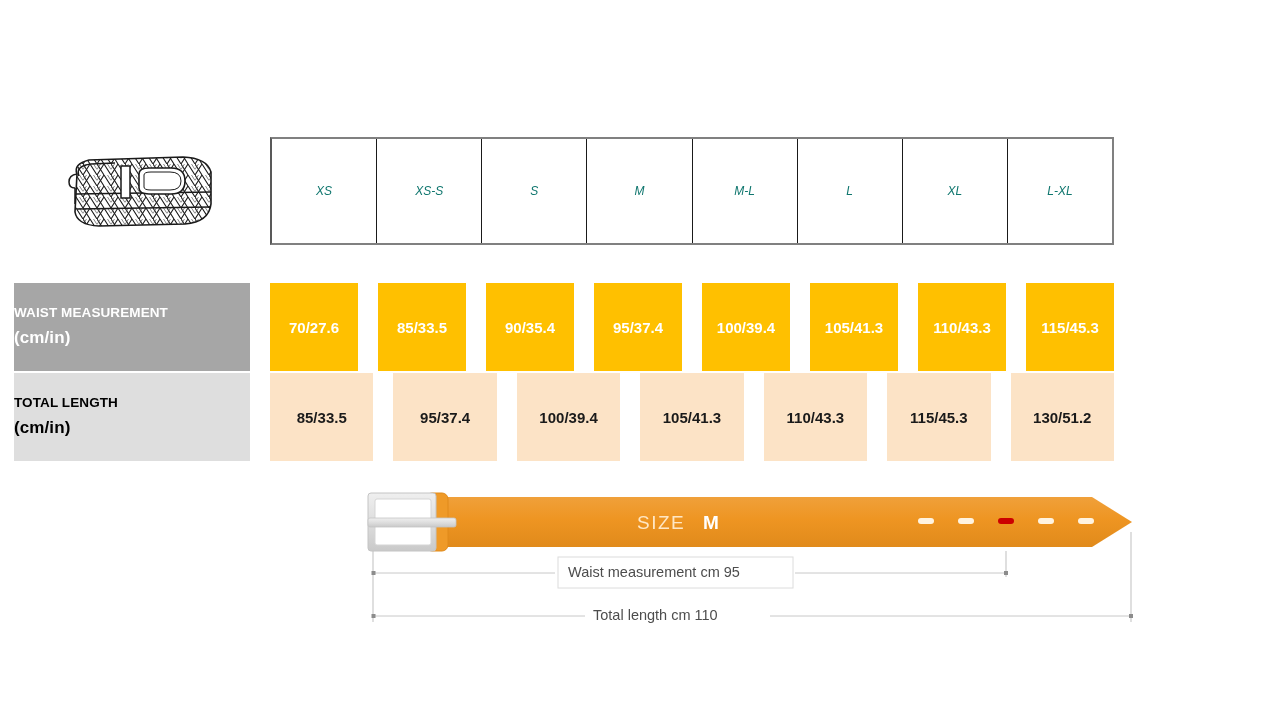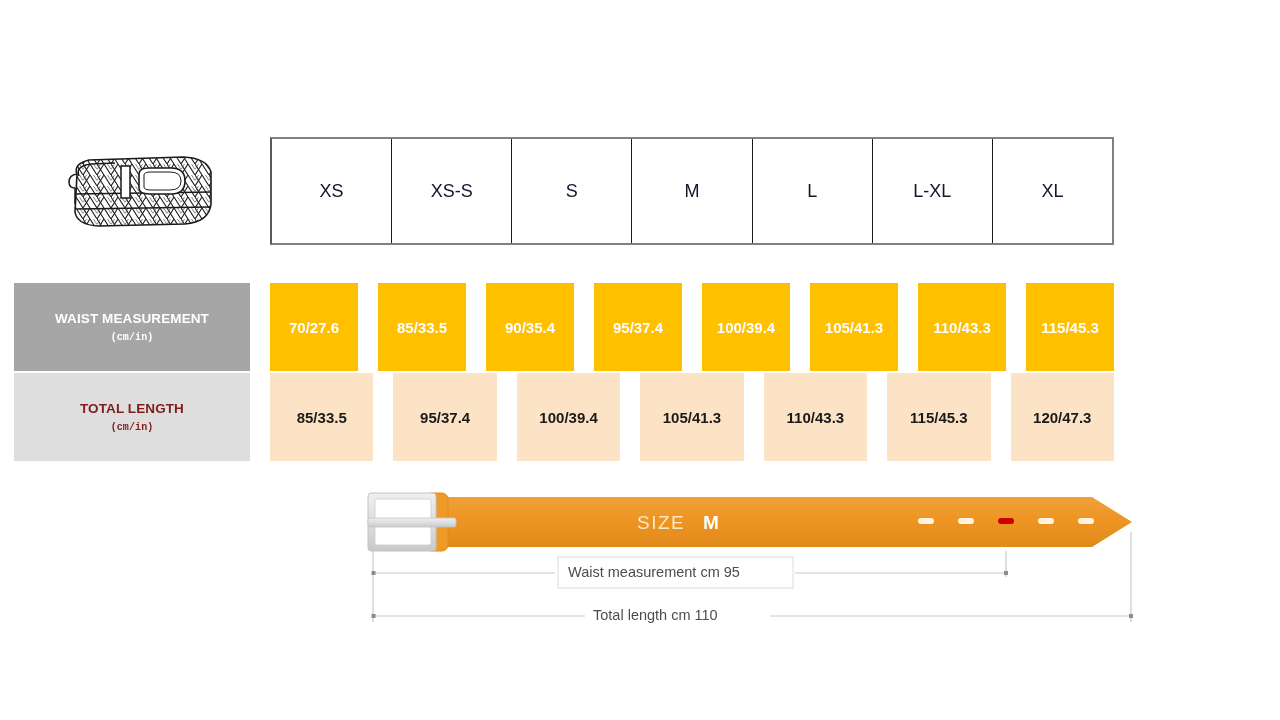--- a/index.html
+++ b/index.html
@@ -47,24 +47,25 @@
     border-left: 2px solid #595959;
     border-right: 2px solid #808080;
     box-sizing: content-box;
   }
   .size-header-cell {
     flex: 1 1 0;
     border-right: 1.5px solid #1a1a1a;
     display: flex;
     align-items: center;
     justify-content: center;
-    font-size: 18px;
-    color: #0f172a;
+    font-size: 12px;
+    color: #0f766e;
     background: #ffffff;
     box-sizing: border-box;
+    font-style: italic;
   }
   .size-header-cell:last-child {
     border-right: none;
   }
 
   
   .measure-row {
     position: absolute;
     left: 0;
     display: flex;
@@ -73,40 +74,39 @@
   .measure-row.waist { top: 283px; }
   .measure-row.length { top: 373px; }
 
   .row-label {
     position: absolute;
     left: 14px;
     width: 236px;
     height: 88px;
     display: flex;
     flex-direction: column;
-    align-items: center;
+    align-items: flex-start;
     justify-content: center;
     text-align: center;
     font-size: 13.5px;
     font-weight: bold;
     letter-spacing: 0.1px;
     line-height: 1.65;
     box-sizing: border-box;
   }
   .row-label.waist-label {
     background: #a6a6a6;
     color: #ffffff;
   }
   .row-label.length-label {
     background: #dedede;
-    color: #7f1d1d;
+    color: #000000;
   }
   .row-label .unit {
-    font-size: 10px;
-    font-family: Liberation Mono, monospace;
+    font-size: 17px;
   }
 
   .value-strip {
     position: absolute;
     left: 270px;
     width: 844px;
     height: 88px;
     display: flex;
     gap: 20px;
   }
@@ -187,23 +187,24 @@
       <path d="M84 32 Q84 26 94 26 L116 26 Q130 26 130 39 Q130 52 116 52 L94 52 Q84 52 84 46 Z" fill="#ffffff" stroke="#1a1a1a" stroke-width="1.6"></path>
       <path d="M89 33 Q89 30 96 30 L115 30 Q126 30 126 39 Q126 48 115 48 L96 48 Q89 48 89 45 Z" fill="#ffffff" stroke="#1a1a1a" stroke-width="1"></path>
     </svg>
   </div>
 
   <div class="size-header-row">
     <div class="size-header-cell">XS</div>
     <div class="size-header-cell">XS-S</div>
     <div class="size-header-cell">S</div>
     <div class="size-header-cell">M</div>
+    <div class="size-header-cell">M-L</div>
     <div class="size-header-cell">L</div>
+    <div class="size-header-cell">XL</div>
     <div class="size-header-cell">L-XL</div>
-    <div class="size-header-cell">XL</div>
   </div>
 
   <div class="measure-row waist">
     <div class="row-label waist-label">
       <span>WAIST MEASUREMENT</span>
       <span class="unit">(cm/in)</span>
     </div>
     <div class="value-strip">
       <div class="value-cell waist-cell">70/27.6</div>
       <div class="value-cell waist-cell">85/33.5</div>
@@ -221,21 +222,21 @@
       <span>TOTAL LENGTH</span>
       <span class="unit">(cm/in)</span>
     </div>
     <div class="value-strip">
       <div class="value-cell length-cell">85/33.5</div>
       <div class="value-cell length-cell">95/37.4</div>
       <div class="value-cell length-cell">100/39.4</div>
       <div class="value-cell length-cell">105/41.3</div>
       <div class="value-cell length-cell">110/43.3</div>
       <div class="value-cell length-cell">115/45.3</div>
-      <div class="value-cell length-cell">120/47.3</div>
+      <div class="value-cell length-cell">130/51.2</div>
     </div>
   </div>
 
   <div class="belt-diagram">
     <svg class="belt-svg" viewBox="0 0 830 165" width="830" height="165" aria-hidden="false">
       <defs>
         <linearGradient id="beltShade" x1="0" y1="0" x2="0" y2="1">
           <stop offset="0%" stop-color="#f0a03a"></stop>
           <stop offset="45%" stop-color="#ee9522"></stop>
           <stop offset="100%" stop-color="#e08a1b"></stop>

